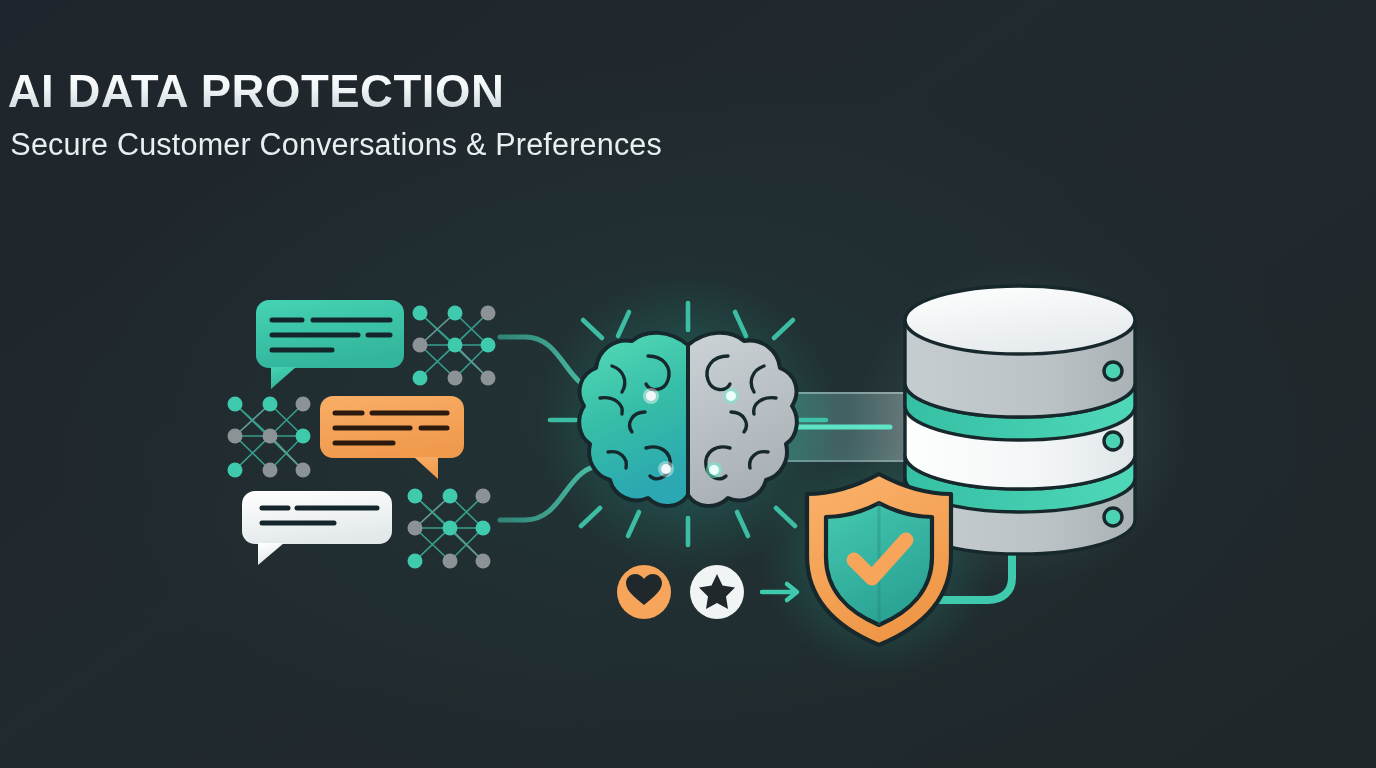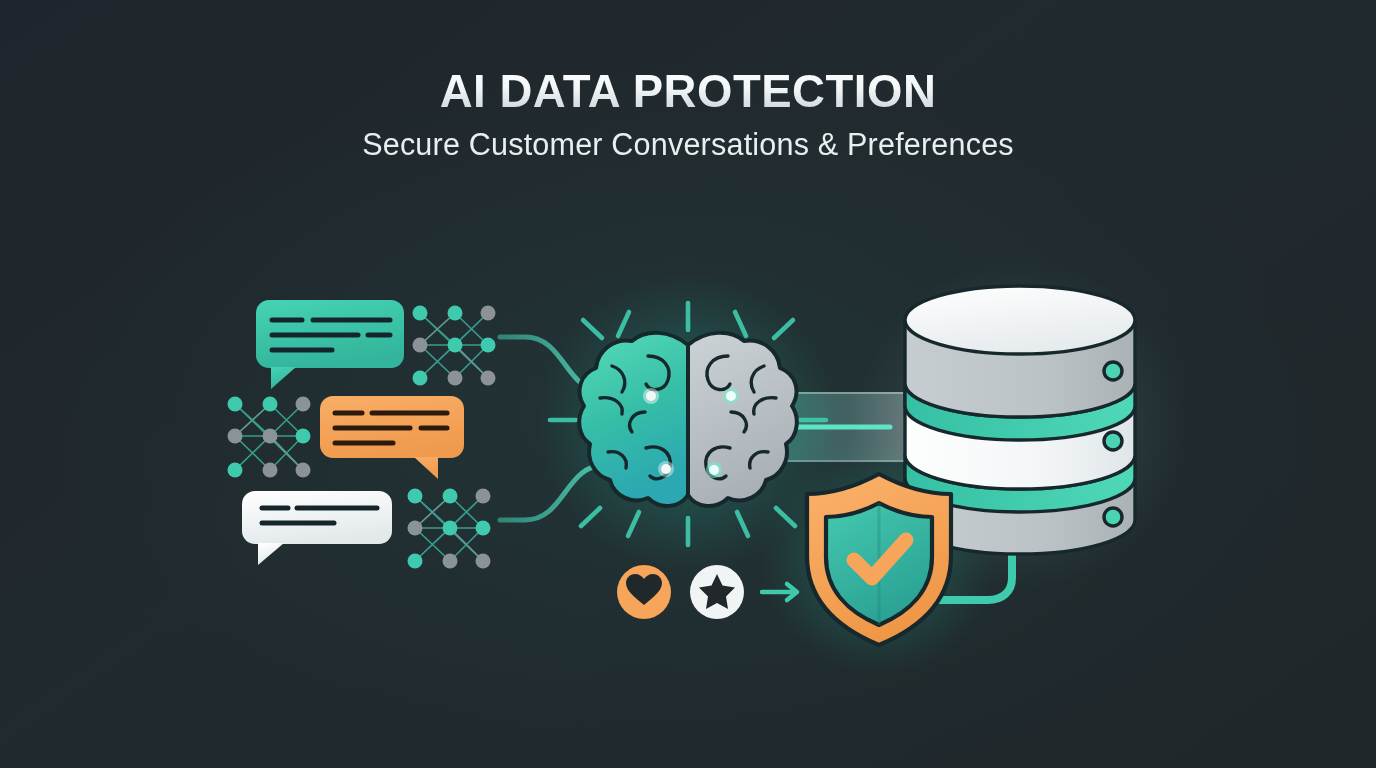--- a/index.html
+++ b/index.html
@@ -11,21 +11,21 @@
   }
   #stage{
     position:absolute; inset:0; width:1376px; height:768px;
     background:
       radial-gradient(900px 520px at 688px 430px, rgba(45,200,170,0.065), rgba(0,0,0,0) 72%),
       linear-gradient(145deg,#1e252c 0%,#212a2e 42%,#1f272b 100%);
   }
   #stage svg.layer{ position:absolute; left:0; top:0; width:1376px; height:768px; }
 
   .titles{
-    position:absolute; left:0; top:66px; width:1376px; text-align:center;
+    position:absolute; left:0; top:66px; width:1376px; 
     pointer-events:none;
   }
   .title{
     font-size:47px; font-weight:bold; letter-spacing:0.5px;
     background:linear-gradient(180deg,#ffffff 0%,#f2f6f7 45%,#c8d2d6 100%);
     -webkit-background-clip:text; background-clip:text; color:transparent;
     text-shadow:none; line-height:1.05; display:inline-block;
     transform:scaleX(0.97);
   }
   .subtitle{

